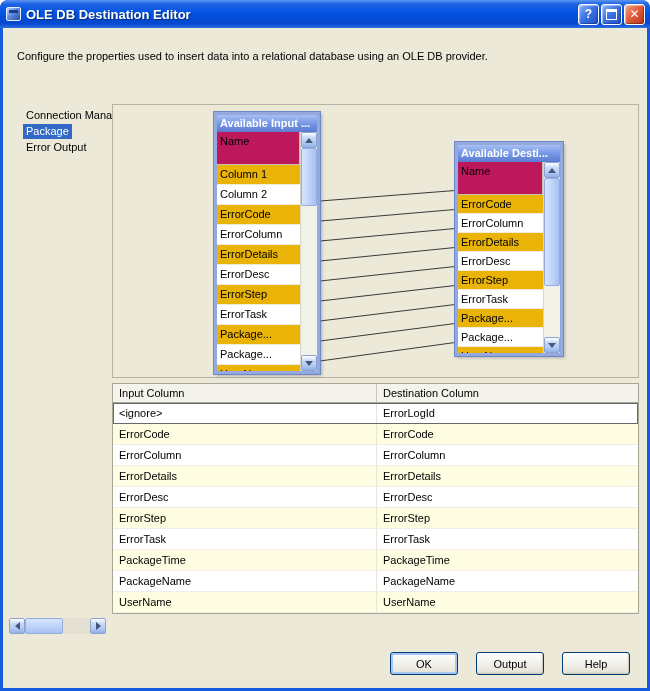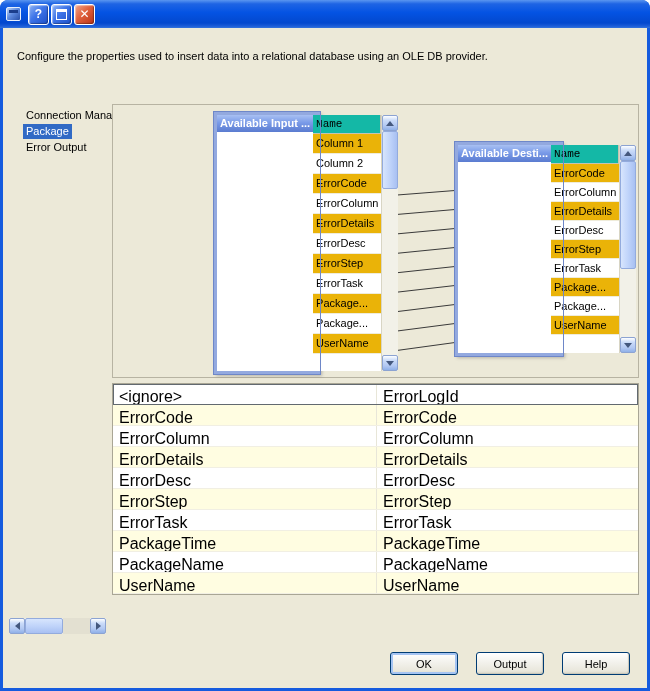--- a/index.html
+++ b/index.html
@@ -62,31 +62,31 @@
 
   
   .map-panel { position:absolute; left:109px; top:76px; width:527px; height:274px; box-sizing:border-box;
     border:1px solid #B7B3A2; background:#ECE9D8; }
   .map-lines { position:absolute; left:0; top:0; pointer-events:none; }
 
   .avail-box {
     position:absolute; box-sizing:border-box; background:#fff;
     border:3px solid #93A9DF; outline:1px solid #6E87C8;
     box-shadow:2px 2px 3px rgba(80,80,80,.35);
-    display:flex; flex-direction:row;
+    display:flex; flex-direction:column;
   }
   .input-box { left:101px; top:7px; width:106px; height:262px; }
   .dest-box  { left:342px; top:37px; width:108px; height:214px; }
   .avail-title { height:17px; flex:0 0 auto; box-sizing:border-box; padding:2px 3px 0;
     background:linear-gradient(180deg,#A8C0F2 0%,#7A9BE8 45%,#5A7BD0 100%);
     color:#fff; font-weight:bold; font-size:11px; white-space:nowrap; overflow:hidden; }
   .avail-body { flex:1; display:flex; min-height:0; background:#fff; }
   .lb-main { flex:1; display:flex; flex-direction:column; overflow:hidden; }
-  .lb-header { height:19px; flex:0 0 auto; box-sizing:border-box; padding:3px 3px 0; font-size:11px;
-    background:#14b8a6; border-bottom:1px solid #C6C3B2; border-right:1px solid #C6C3B2;font-family:Liberation Mono, monospace; }
+  .lb-header { height:33px; flex:0 0 auto; box-sizing:border-box; padding:3px 3px 0; font-size:11px;
+    background:#be185d; border-bottom:1px solid #C6C3B2; border-right:1px solid #C6C3B2; }
   .lb-rows { flex:1; overflow:hidden; }
   .lb-row { height:20px; box-sizing:border-box; padding:3px 3px 0; font-size:11px;
     border-bottom:1px solid #EFECDB; background:#fff; white-space:nowrap; overflow:hidden; }
   .dest-box .lb-row { height:19px; }
   .lb-row.alt { background:#eab308; }
   .vsb { width:16px; flex:0 0 auto; display:flex; flex-direction:column; background:#F2F1E8; border-left:1px solid #D8D5C4; }
   .vsb-thumb { box-sizing:border-box; width:16px; flex:0 0 auto;
     background:linear-gradient(90deg,#D7E5FD 0%,#C0D4FA 50%,#A8C0F2 100%);
     border:1px solid #93ABDD; border-radius:2px; }
   .vsb-track { flex:1; }
@@ -94,38 +94,39 @@
   
   .map-table { position:absolute; left:109px; top:355px; width:527px; box-sizing:border-box;
     border:1px solid #A9A695; background:#fff; }
   .thead { display:flex; height:18px; background:#F5F4EC; border-bottom:1px solid #A9A695; }
   .th { font-size:11px; padding:3px 6px 0; box-sizing:border-box; white-space:nowrap; overflow:hidden; }
   .th.c1 { width:264px; border-right:1px solid #C9C6B6; }
   .th.c2 { flex:1; }
   .trow { display:flex; height:20px; border-bottom:1px solid #F1EFE3; background:#fff; }
   .trow.alt { background:#FFFDE1; }
   .trow.current { outline:1px solid #62696F; outline-offset:-1px; background:#fff; }
-  .tcell { font-size:16px; padding:4px 6px 0; box-sizing:border-box; white-space:nowrap; overflow:hidden; }
+  .tcell { font-size:11px; padding:4px 6px 0; box-sizing:border-box; white-space:nowrap; overflow:hidden; }
   .tcell.c1 { width:264px; border-right:1px solid #E8E6D8; }
   .tcell.c2 { flex:1; }
 
   
   .footer { position:absolute; right:17px; bottom:13px; display:flex; gap:18px; }
   .xp-btn { width:68px; height:23px; font-family:"Liberation Sans","DejaVu Sans",sans-serif; font-size:11px; color:#000;
     border:1px solid #003C74; border-radius:3px;
     background:linear-gradient(180deg,#FFFFFF 0%,#F4F3EE 40%,#E9E7DC 85%,#DAD8CB 100%);
     box-shadow:inset -1px -1px 1px #C8C6BA; cursor:default; }
   .xp-btn.focused { box-shadow:inset 0 0 0 2px #A5C4F2, inset -1px -1px 1px #C8C6BA; }
 </style>
 </head>
 <body>
 
 <div class="window">
   <div class="titlebar">
     <div class="win-icon"></div>
+    <div class="title-text">OLE DB Destination Editor</div>
     <div class="tb-btn tb-help">
       <span>?</span>
     </div>
     <div class="tb-btn tb-max">
       <span class="max-glyph"></span>
     </div>
     <div class="tb-btn tb-close">
       <span>✕</span>
     </div>
   </div>
@@ -221,20 +222,24 @@
             <div class="vsb-track"></div>
             <div class="sb-btn">
                 <span class="tri tri-down"></span>
               </div>
           </div>
         </div>
       </div>
     </div>
 
     <div class="map-table">
+      <div class="thead">
+        <div class="th c1">Input Column</div>
+        <div class="th c2">Destination Column</div>
+      </div>
       <div class="tbody">
           <div class="trow current">
             <div class="tcell c1">&lt;ignore&gt;</div>
             <div class="tcell c2">ErrorLogId</div>
           </div>
           <div class="trow alt">
             <div class="tcell c1">ErrorCode</div>
             <div class="tcell c2">ErrorCode</div>
           </div>
           <div class="trow">

